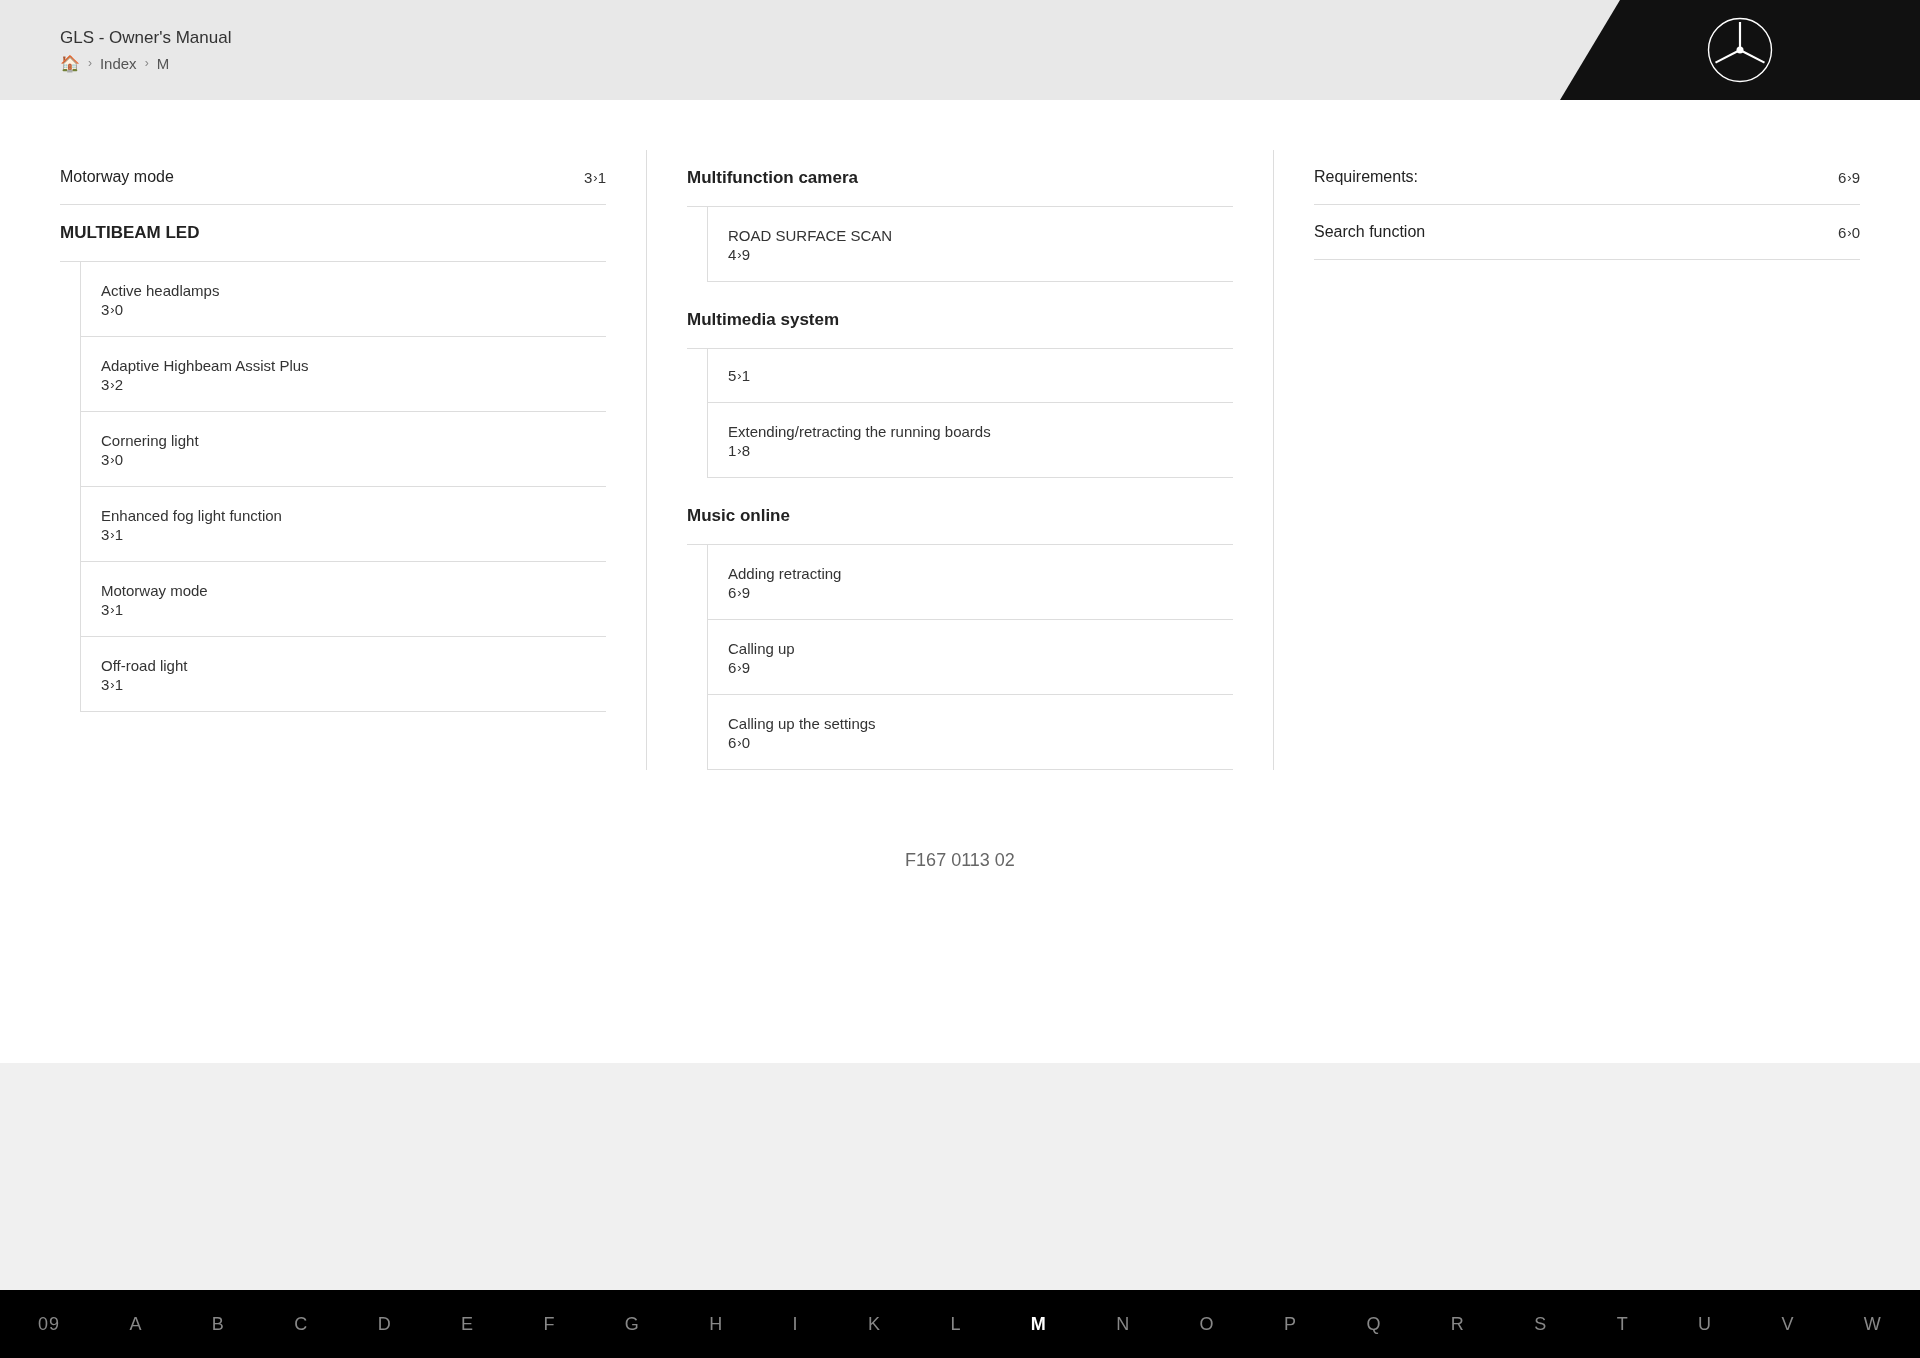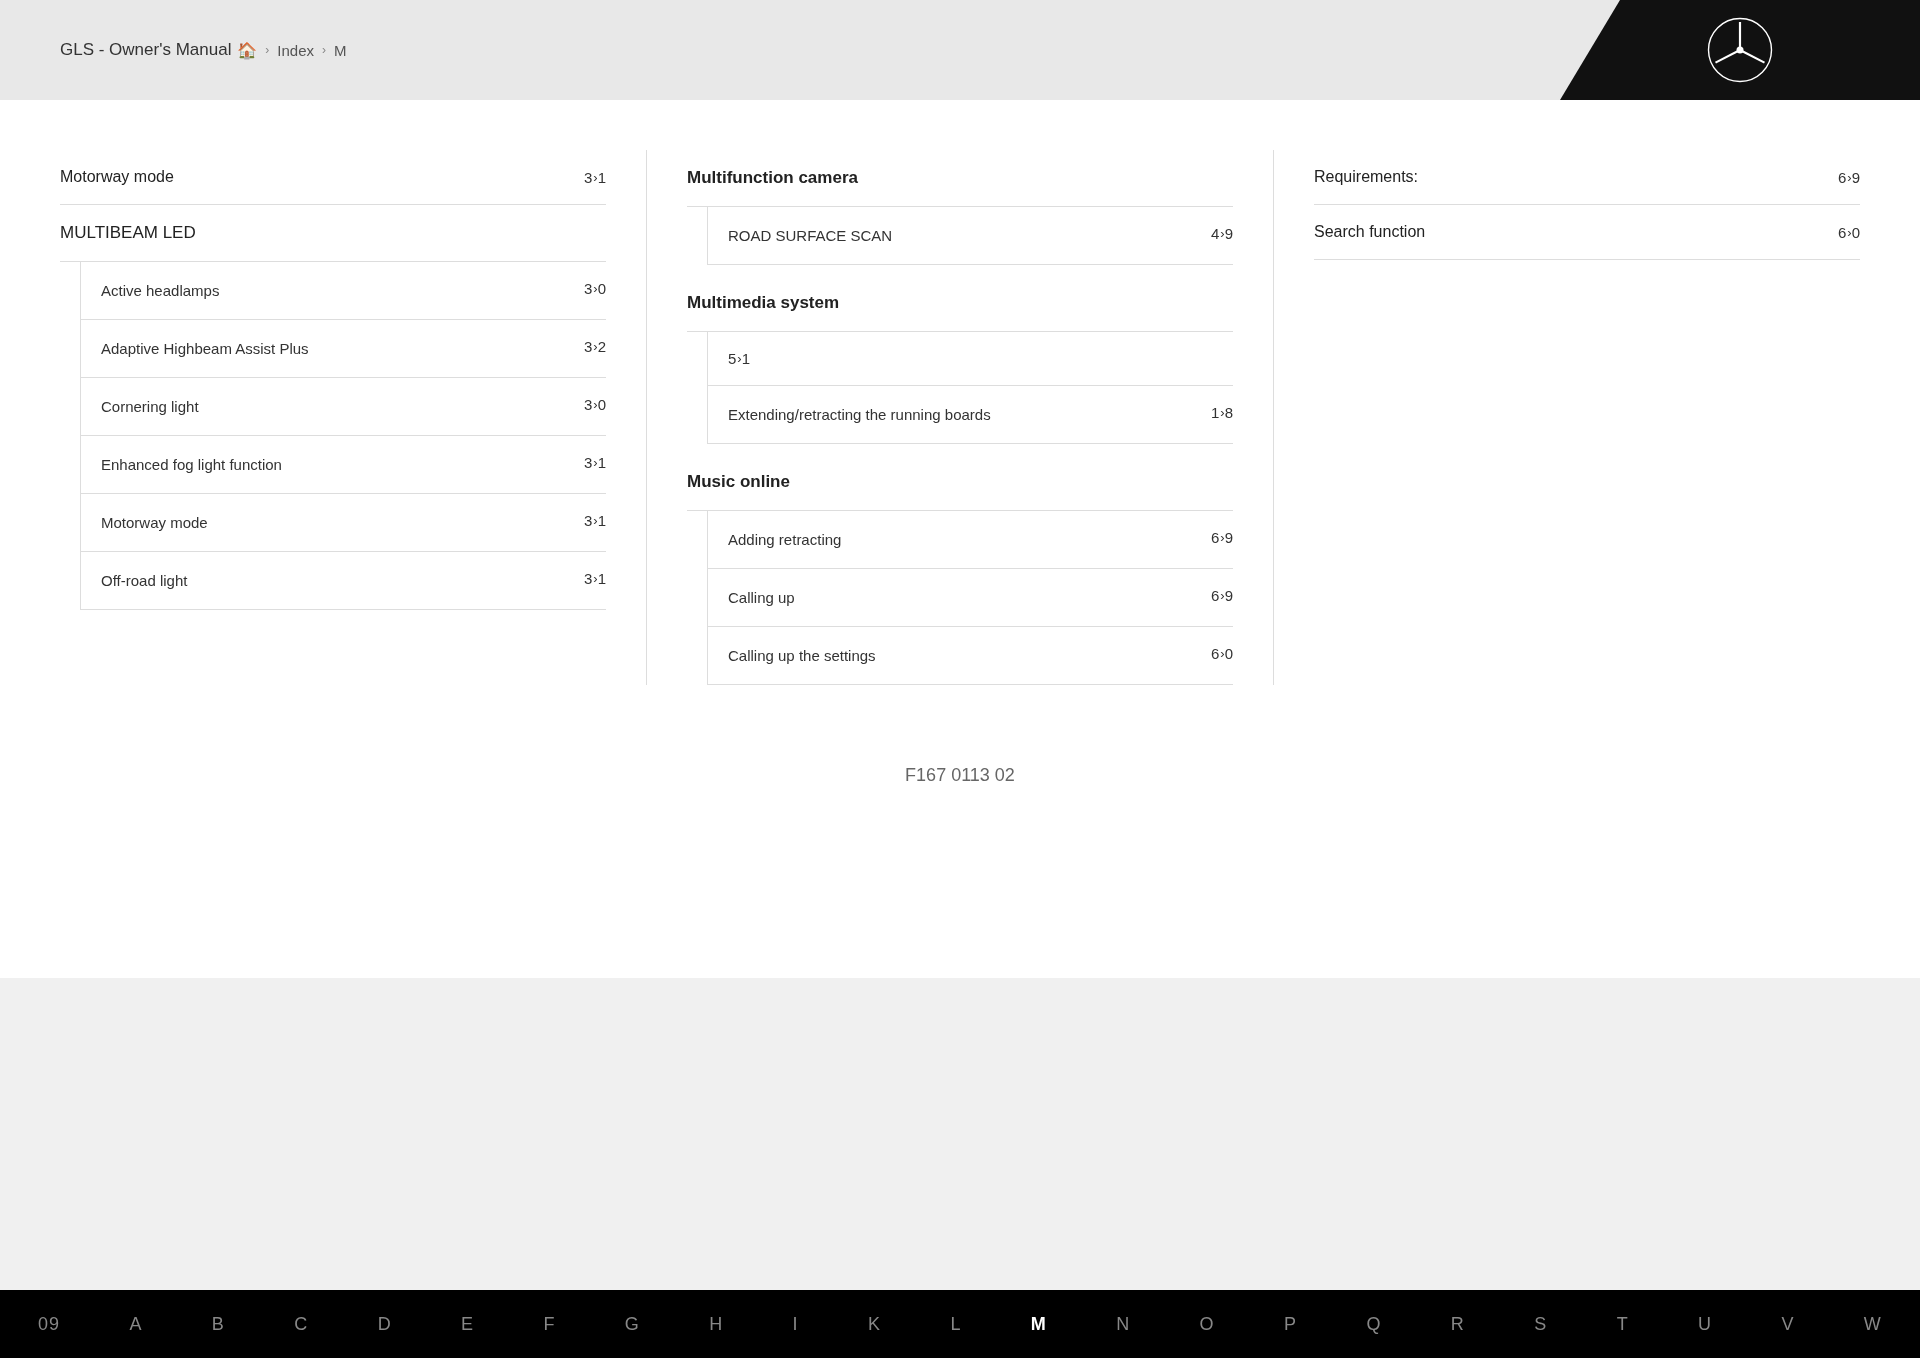--- a/index.html
+++ b/index.html
@@ -32,20 +32,21 @@
       align-items: center;
       justify-content: center;
       clip-path: polygon(60px 0, 100% 0, 100% 100%, 0% 100%);
     }
     .mercedes-star {
       width: 70px;
       height: 70px;
     }
     .header-text {
       display: flex;
+      flex-direction: column;
       gap: 6px;
     }
     .header-title {
       font-size: 17px;
       font-weight: normal;
       color: #333;
     }
     .breadcrumb {
       display: flex;
       align-items: center;
@@ -117,20 +118,21 @@
       margin-left: 20px;
       padding-left: 0;
     }
     .sub-entry {
       display: flex;
       justify-content: space-between;
       align-items: flex-start;
       padding: 18px 0 18px 20px;
       border-bottom: 1px solid #ddd;
       cursor: pointer;
+      flex-direction: column;
     }
     .sub-entry-label {
       font-size: 15px;
       color: #333;
       max-width: 280px;
       line-height: 1.4;
     }
     .sub-entry-page {
       font-size: 15px;
       color: #333;
@@ -139,21 +141,21 @@
       display: flex;
       align-items: center;
     }
 
     
     .section-heading {
       padding: 18px 0;
       border-bottom: 1px solid #ddd;
     }
     .section-heading-label {
-      font-weight: normal;
+      font-weight: bold;
       font-size: 17px;
     }
 
     
     .alpha-bar {
       background: #000000;
       height: 68px;
       display: flex;
       align-items: center;
       justify-content: space-between;

